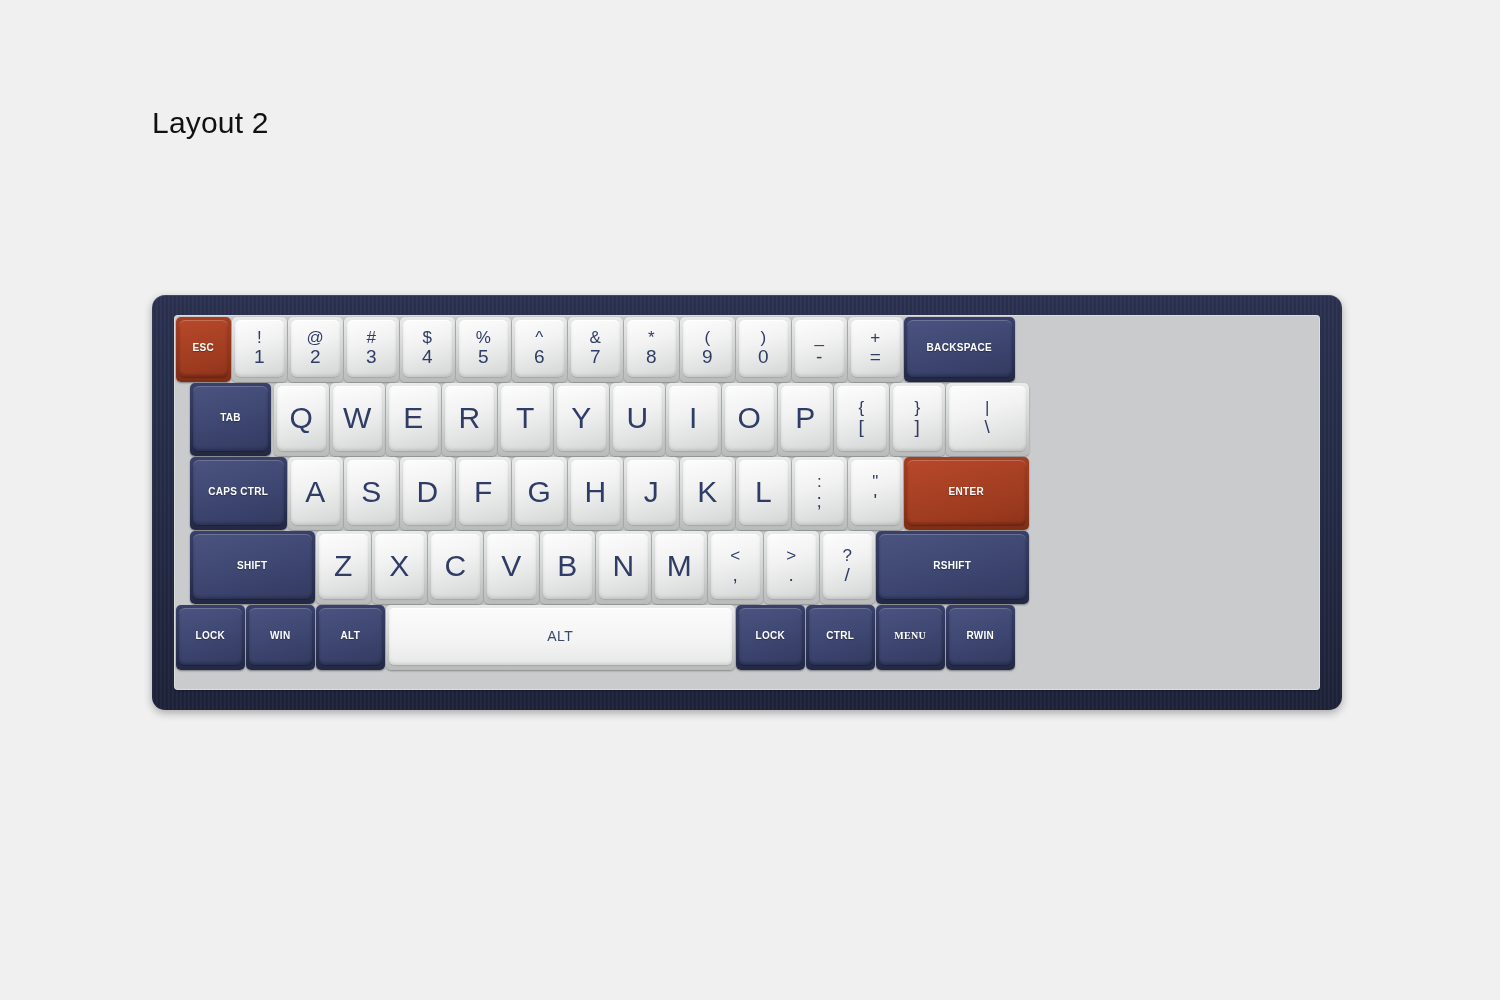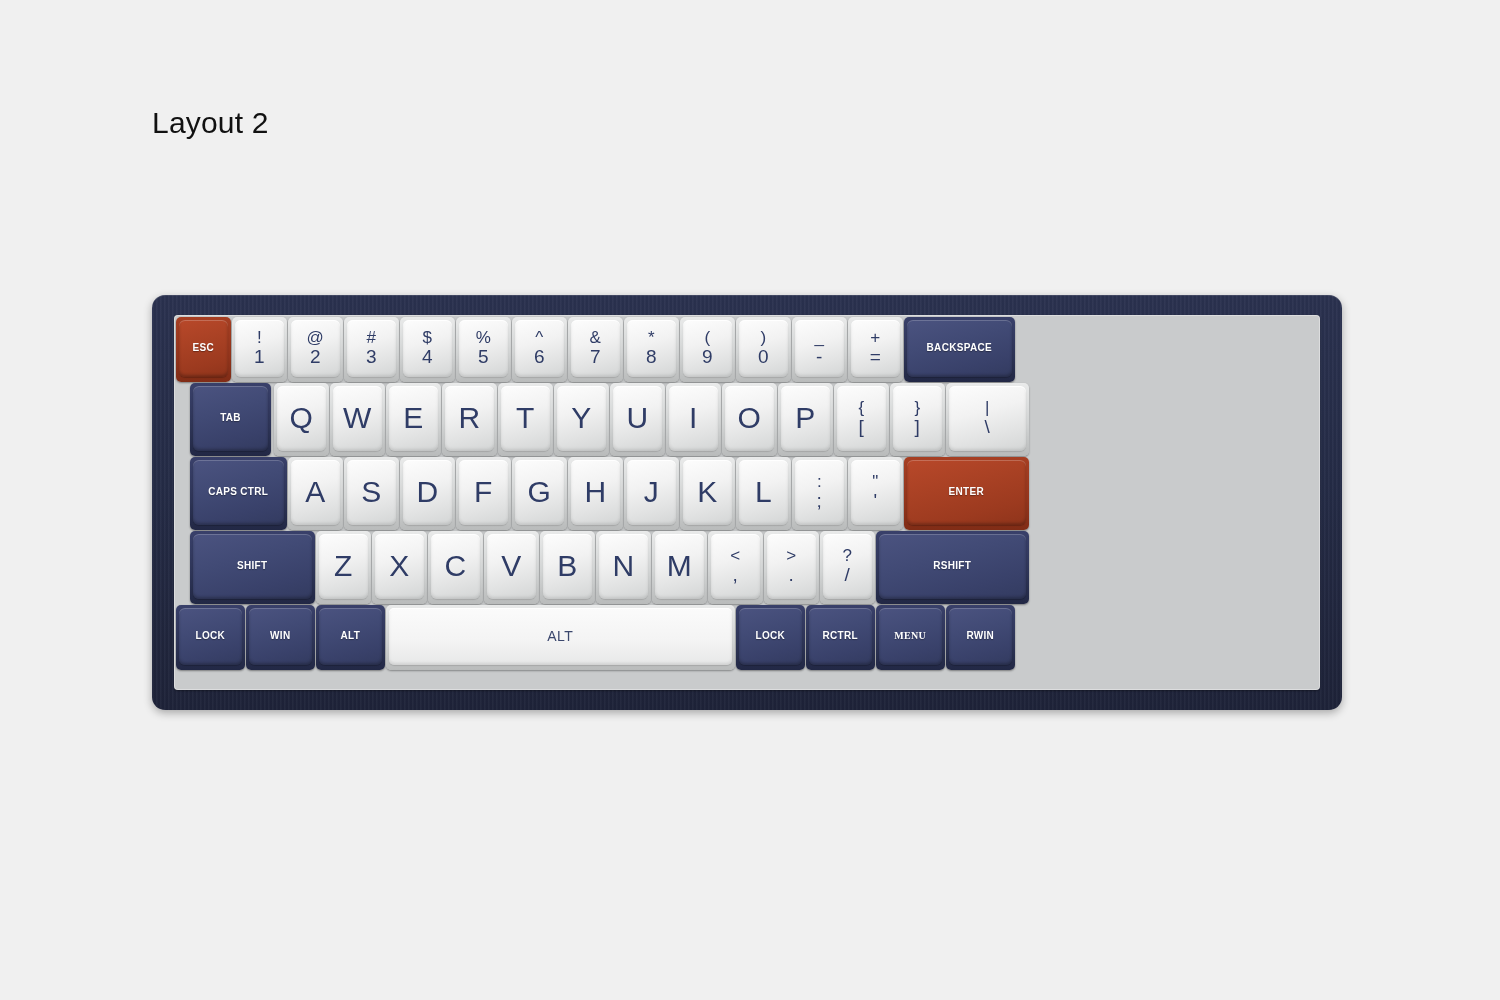--- a/index.html
+++ b/index.html
@@ -498,21 +498,21 @@
           <span class="legend-space">ALT</span>
         </div>
       </div>
       <div class="key navy" style="left: 562px; top: 290px; width: 68.5px; height: 64.5px;">
         <div class="kcap">
           <span class="legend-mod">LOCK</span>
         </div>
       </div>
       <div class="key navy" style="left: 632px; top: 290px; width: 68.5px; height: 64.5px;">
         <div class="kcap">
-          <span class="legend-mod">RCTRL</span>
+          <span class="legend-mod">CTRL</span>
         </div>
       </div>
       <div class="key navy" style="left: 702px; top: 290px; width: 68.5px; height: 64.5px; font-family: Liberation Serif, serif;">
         <div class="kcap">
           <span class="legend-mod">MENU</span>
         </div>
       </div>
       <div class="key navy" style="left: 772px; top: 290px; width: 68.5px; height: 64.5px;">
         <div class="kcap">
           <span class="legend-mod">RWIN</span>

